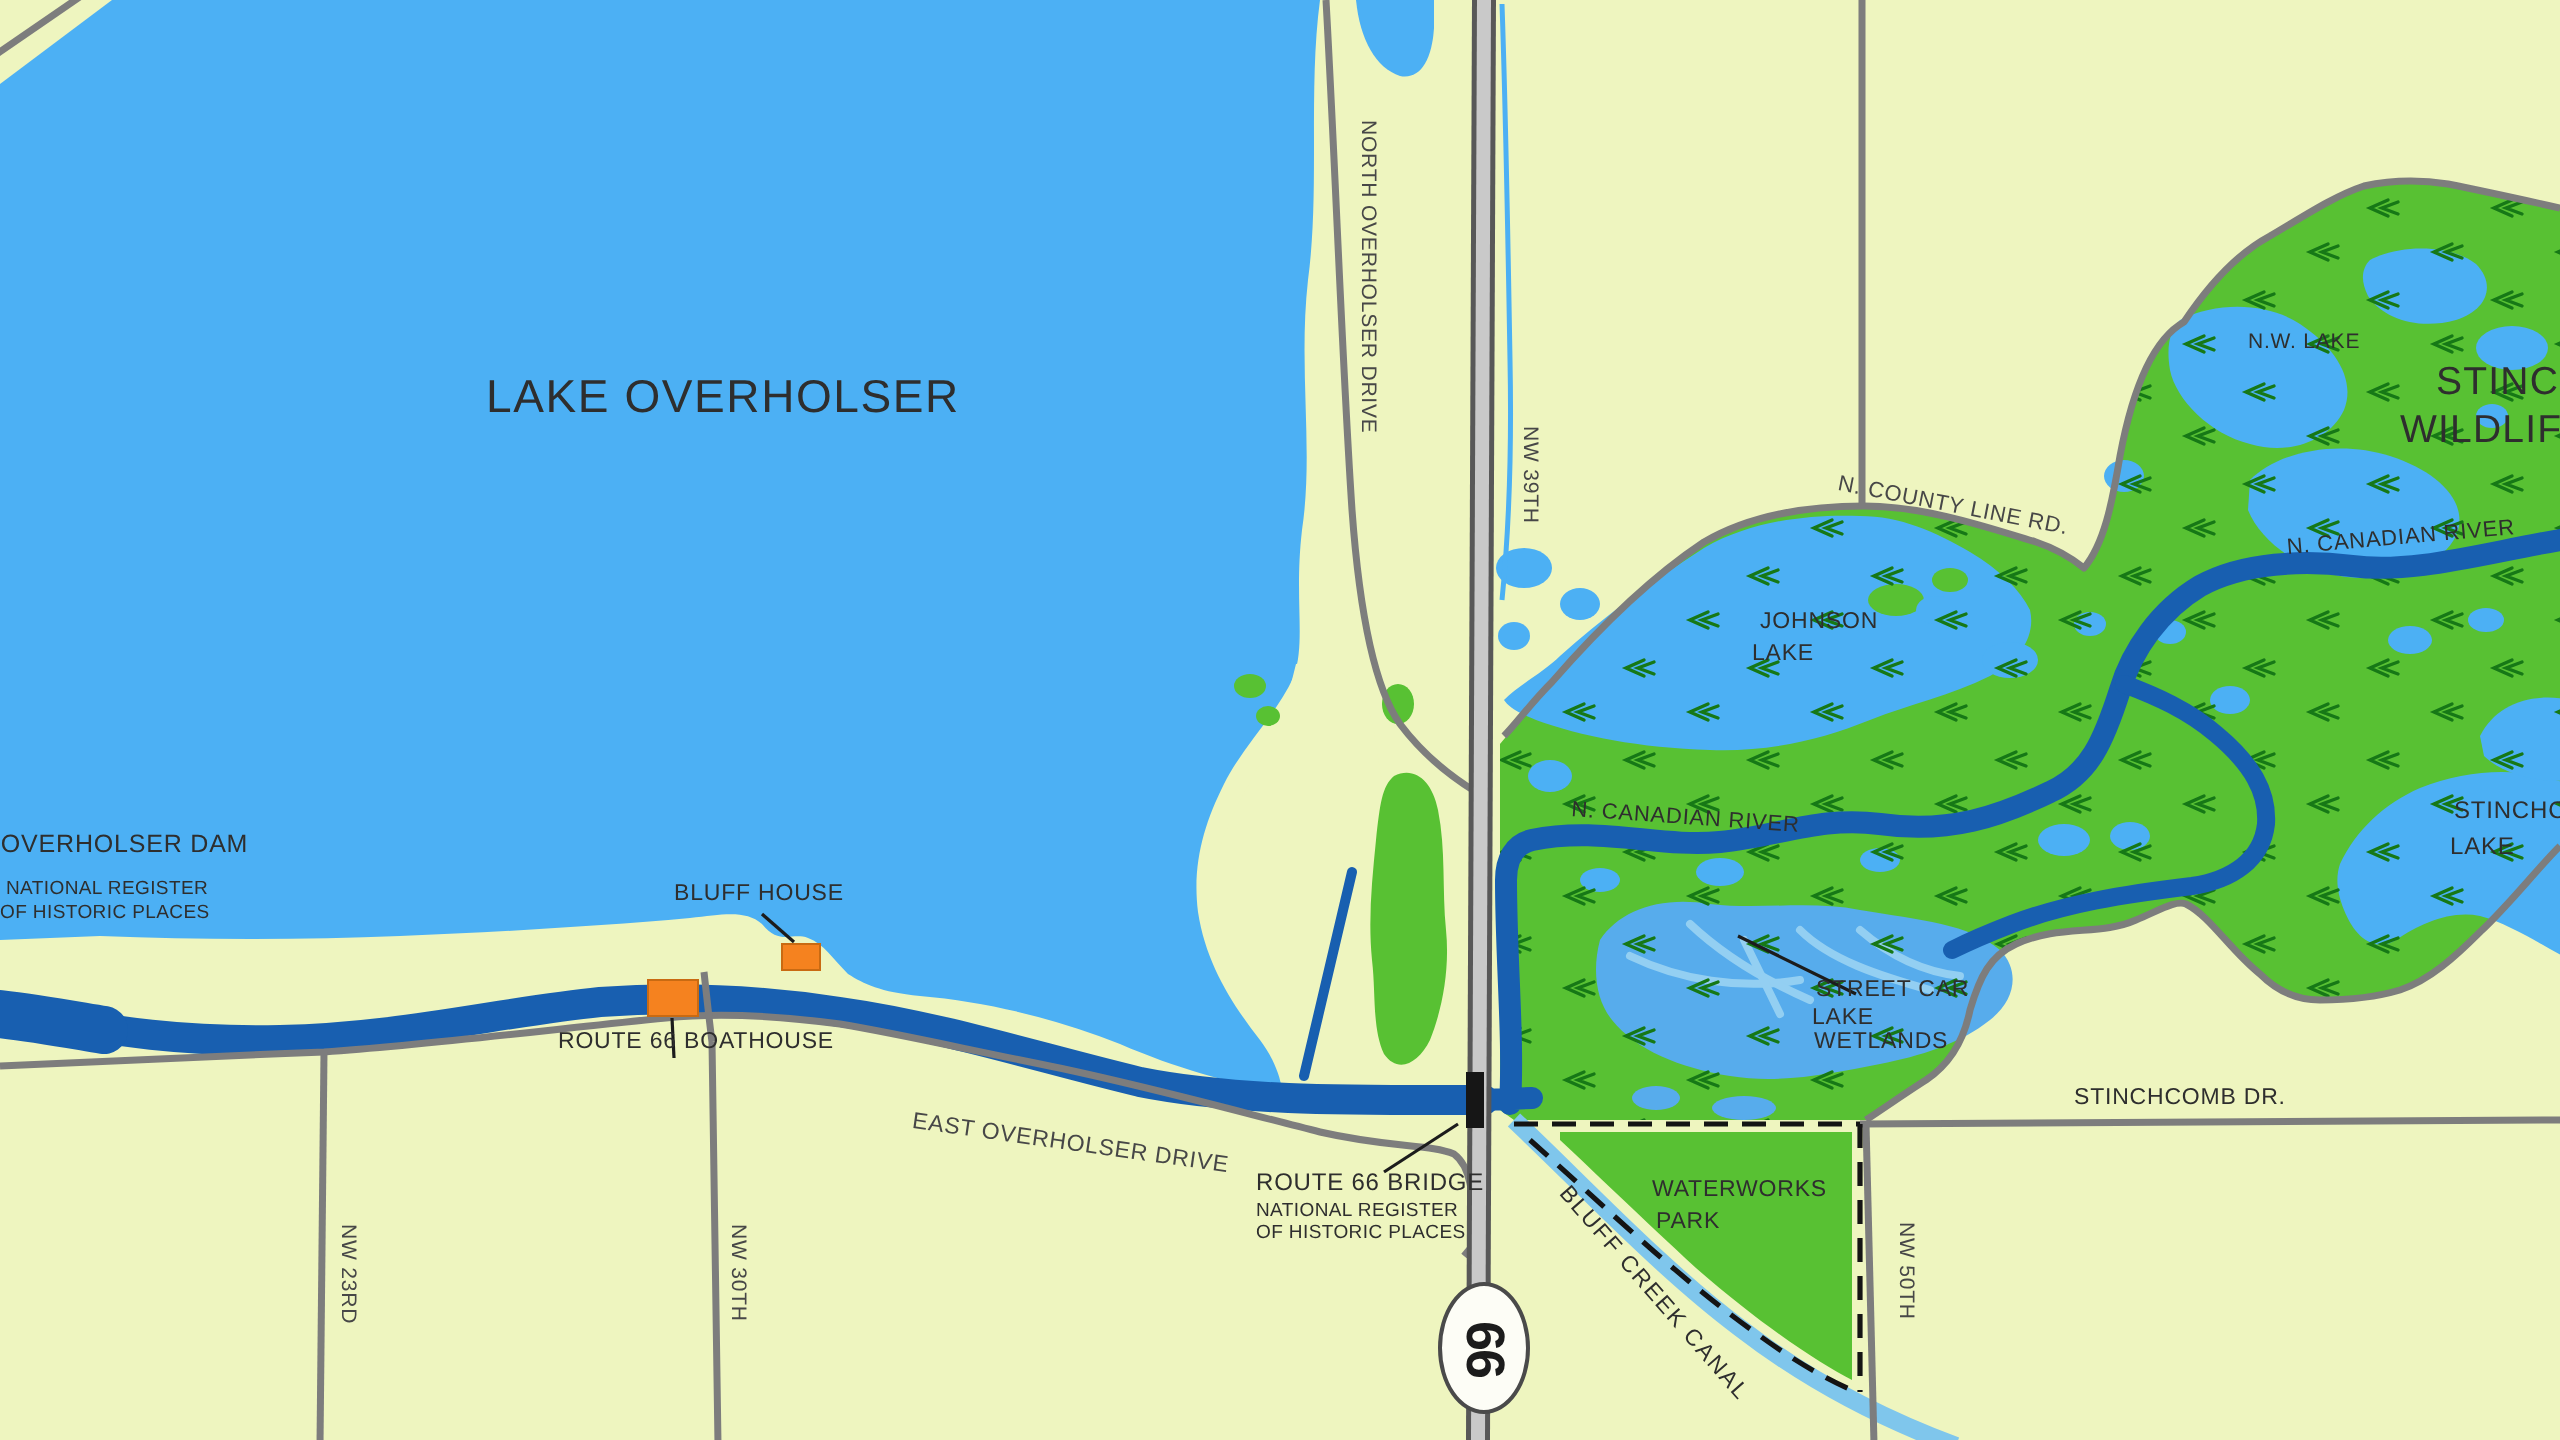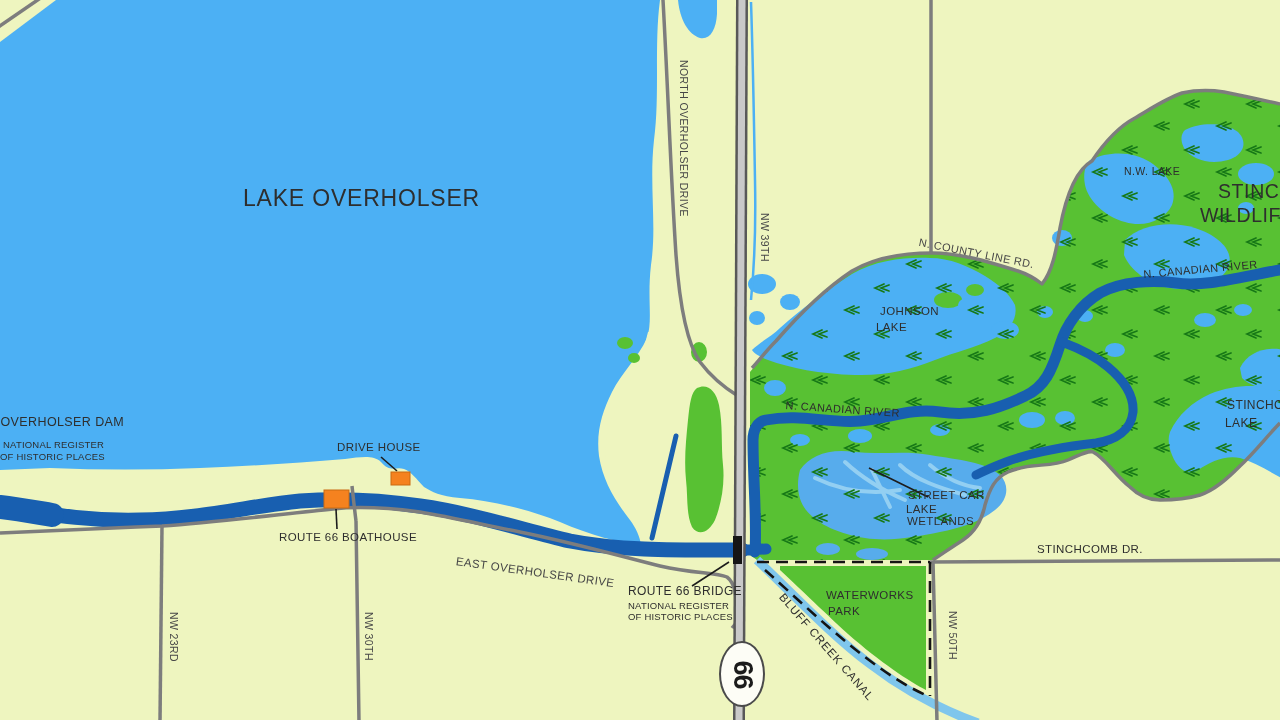--- a/index.html
+++ b/index.html
@@ -145,22 +145,22 @@
   <rect x="391" y="472" width="19" height="13" style="fill:var(--poi_orange)" stroke="#c96a12" stroke-width="1"></rect>
   <rect x="324" y="490" width="25" height="18" style="fill:var(--poi_orange)" stroke="#c96a12" stroke-width="1"></rect>
 </svg>
 
 <div class="lbl big" style="left:243px;top:186px">LAKE OVERHOLSER</div>
 
 <div class="lbl" style="left:-37px;top:416px;font-size:12.5px">LAKE OVERHOLSER DAM</div>
 <div class="lbl small" style="left:3px;top:440px">NATIONAL REGISTER</div>
 <div class="lbl small" style="left:0px;top:452px">OF HISTORIC PLACES</div>
 
-<div class="lbl" style="left:337px;top:441px">DRIVE HOUSE</div>
-<div class="lbl" style="left:279px;top:531px">ROUTE 66 BOATHOUSE</div>
+<div class="lbl" style="left:337px;top:441px">BLUFF HOUSE</div>
+<div class="lbl" style="left:279px;top:515px">ROUTE 66 BOATHOUSE</div>
 
 <div class="lbl road rot" style="left:457px;top:555px;transform:rotate(8deg)">EAST OVERHOLSER DRIVE</div>
 
 <div class="lbl vlbl" style="left:179px;top:612px">NW 23RD</div>
 <div class="lbl vlbl" style="left:374px;top:612px">NW 30TH</div>
 <div class="lbl vlbl" style="left:770px;top:213px">NW 39TH</div>
 <div class="lbl vlbl" style="left:958px;top:611px">NW 50TH</div>
 <div class="lbl vlbl" style="left:689px;top:60px">NORTH OVERHOLSER DRIVE</div>
 
 <div class="lbl road rot" style="left:920px;top:237px;transform:rotate(11deg);font-size:11px">N. COUNTY LINE RD.</div>

